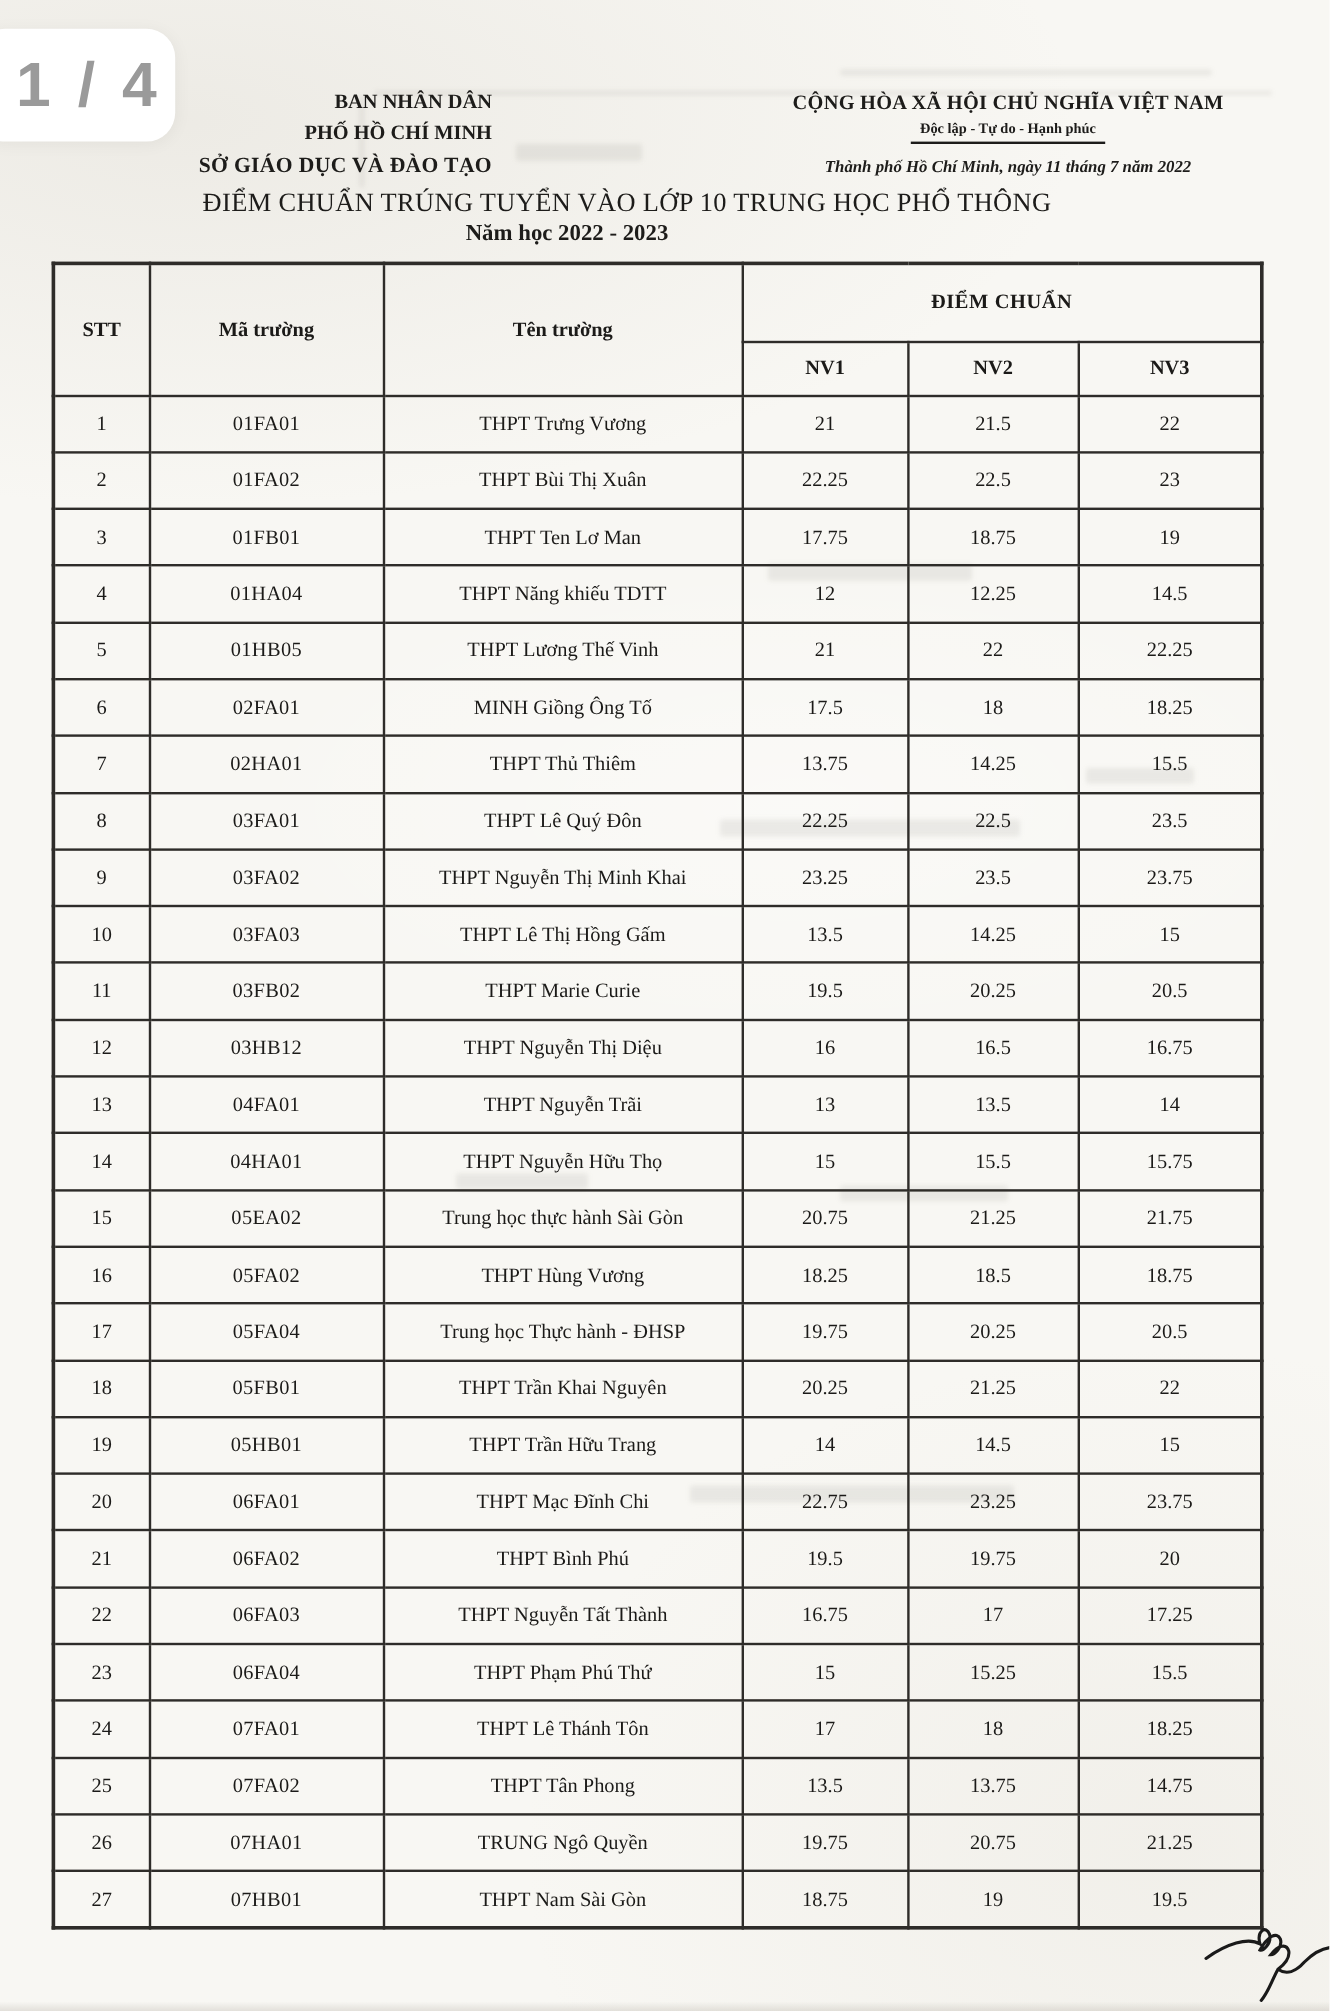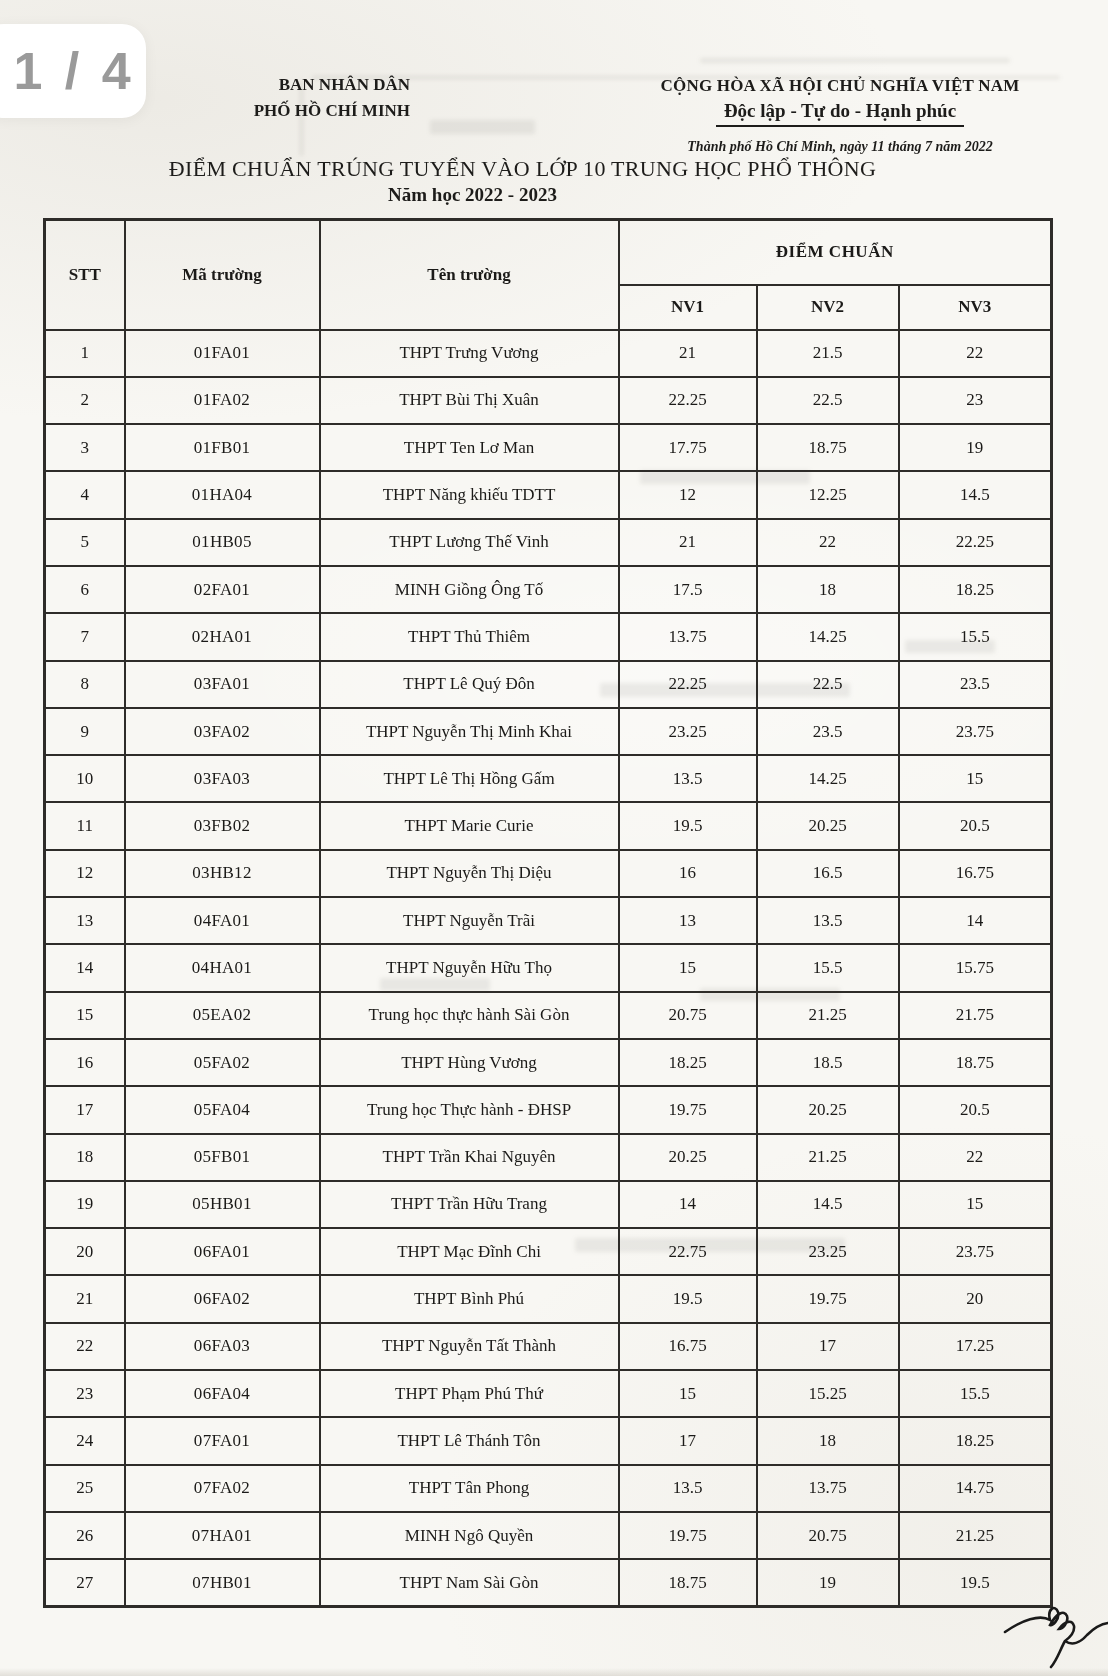--- a/index.html
+++ b/index.html
@@ -32,21 +32,21 @@
   .org-left{
     position:absolute;left:30px;top:72px;width:380px;text-align:right;
     font-weight:700;font-size:17px;line-height:26px;z-index:3;
   }
   .org-left .l3{font-size:18px;letter-spacing:0.3px;}
   .nat-right{
     position:absolute;left:615px;top:76px;width:450px;text-align:center;z-index:3;
   }
   .nat-right .motto1{font-weight:700;font-size:17px;letter-spacing:0.2px;}
   .nat-right .motto2{
-    display:inline-block;font-weight:700;font-size:19px;margin-top:4px;
+    display:inline-block;font-weight:700;font-size:12px;margin-top:4px;
     padding:0 8px 3px 8px;border-bottom:2px solid #1d1c1a;
   }
   .nat-right .place-date{
     margin-top:12px;font-size:14px;font-weight:700;font-style:italic;
   }
   .doc-title{
     position:absolute;left:0;top:156px;width:1045px;text-align:center;
     font-weight:400;font-size:22px;letter-spacing:0.3px;z-index:3;
   }
   .doc-subtitle{
@@ -101,20 +101,21 @@
   <div class="ghost" style="left:575px;top:1238px;width:270px;height:14px;"></div>
   <div class="scan-bottom"></div>
 
   <div class="page-badge">
     <span>1 / 4</span>
   </div>
 
   <div class="org-left">
     <div class="l1">BAN NHÂN DÂN</div>
     <div class="l2">PHỐ HỒ CHÍ MINH</div>
+    <div class="l3">SỞ GIÁO DỤC VÀ ĐÀO TẠO</div>
   </div>
 
   <div class="nat-right">
     <div class="motto1">CỘNG HÒA XÃ HỘI CHỦ NGHĨA VIỆT NAM</div>
     <div><span class="motto2">Độc lập - Tự do - Hạnh phúc</span></div>
     <div class="place-date">Thành phố Hồ Chí Minh, ngày 11 tháng 7 năm 2022</div>
   </div>
 
   <div class="doc-title">ĐIỂM CHUẨN TRÚNG TUYỂN VÀO LỚP 10 TRUNG HỌC PHỔ THÔNG</div>
   <div class="doc-subtitle">Năm học 2022 - 2023</div>
@@ -338,21 +339,21 @@
           <td>25</td>
           <td class="cell-code">07FA02</td>
           <td class="cell-name">THPT Tân Phong</td>
           <td>13.5</td>
           <td>13.75</td>
           <td>14.75</td>
         </tr>
         <tr>
           <td>26</td>
           <td class="cell-code">07HA01</td>
-          <td class="cell-name">MINH Ngô Quyền</td>
+          <td class="cell-name">TRUNG Ngô Quyền</td>
           <td>19.75</td>
           <td>20.75</td>
           <td>21.25</td>
         </tr>
         <tr>
           <td>27</td>
           <td class="cell-code">07HB01</td>
           <td class="cell-name">THPT Nam Sài Gòn</td>
           <td>18.75</td>
           <td>19</td>

